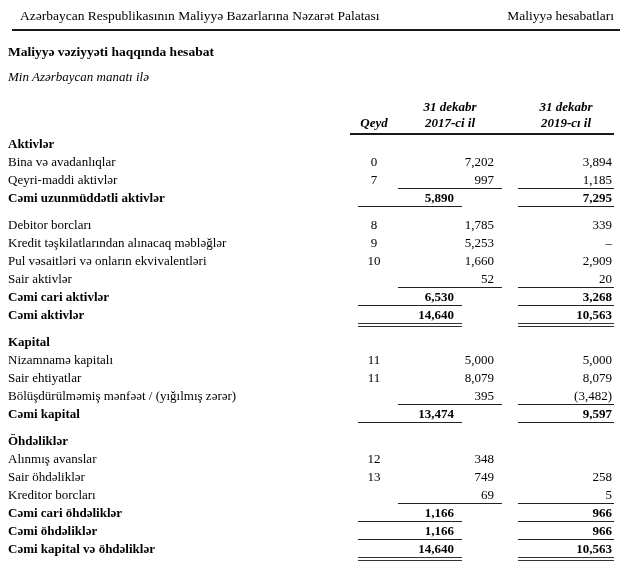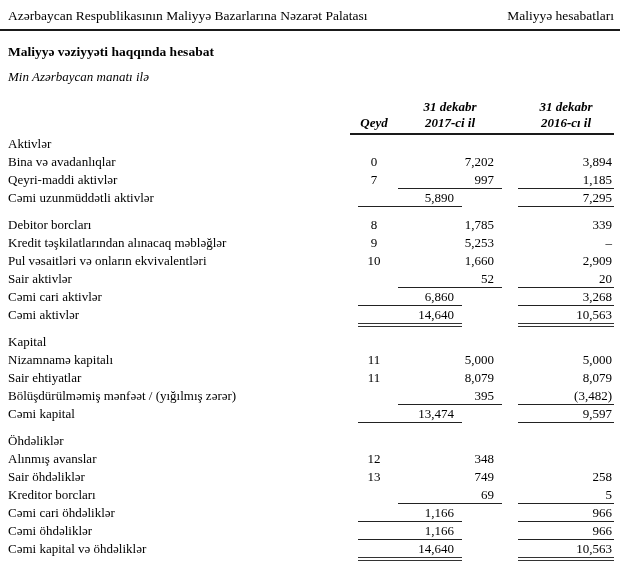--- a/index.html
+++ b/index.html
@@ -8,34 +8,35 @@
     background: #ffffff;
     color: #000;
     font-family: "Liberation Serif", "DejaVu Serif", serif;
     overflow: hidden;
   }
   .doc-header {
     display: flex; justify-content: space-between; align-items: flex-start;
     padding: 8px 6px 5px 8px;
     border-bottom: 2px solid #1a1a1a;
     font-size: 13.5px;
+    margin-left: 12px;
   }
   .report-title { font-weight: bold; font-size: 13.5px; margin: 13px 0 0 8px; }
   .unit-note   { font-style: italic; font-size: 13px; margin: 9px 0 0 8px; }
 
   .fin-table { margin: 14px 0 0 0; padding: 0 6px 0 8px; }
   .grid5 { display: grid; grid-template-columns: 1fr 48px 104px 16px 96px; }
 
   .cols-header { font-weight: bold; font-style: italic; font-size: 13px; }
   .cols-header .hc { display: flex; flex-direction: column; justify-content: flex-end;
                      text-align: center; line-height: 16px; padding-bottom: 2px; }
   .cols-header .hb { border-bottom: 2px solid #1a1a1a; }
 
   .row { height: 18px; line-height: 17px; font-size: 13px; align-items: stretch; }
-  .row.bold { font-weight: normal; gap: 20px; }
+  .row.bold { font-weight: bold; gap: 20px; }
   .lbl  { white-space: nowrap; overflow: hidden; }
   .qeyd { text-align: center; }
   .v    { text-align: right; }
   .v17  { padding-right: 8px; }
   .v16  { padding-right: 2px; }
   .u1   { border-bottom: 1.5px solid #222; }
   .u2   { border-bottom: 4px double #333; }
   .spacer { height: 9px; }
 </style>
 </head>
@@ -55,21 +56,21 @@
     <div class="hc hb">
       <span>Qeyd</span>
     </div>
     <div class="hc hb">
       <span>31 dekabr</span>
       <span>2017-ci il</span>
     </div>
     <div class="hc hb"></div>
     <div class="hc hb">
       <span>31 dekabr</span>
-      <span>2016-cı il</span>
+      <span>2019-cı il</span>
     </div>
   </div>
   <div>
       <div class="grid5 row bold">
         <div class="lbl">Aktivlər</div>
         <div class="qeyd"></div>
         <div class="v v17"></div>
         <div class="sp"></div>
         <div class="v v16"></div>
       </div>
@@ -119,21 +120,21 @@
       <div class="grid5 row">
         <div class="lbl">Sair aktivlər</div>
         <div class="qeyd"></div>
         <div class="v v17 u1">52</div>
         <div class="sp"></div>
         <div class="v v16 u1">20</div>
       </div>
       <div class="grid5 row bold">
         <div class="lbl">Cəmi cari aktivlər</div>
         <div class="qeyd"></div>
-        <div class="v v17 u1">6,860</div>
+        <div class="v v17 u1">6,530</div>
         <div class="sp"></div>
         <div class="v v16 u1">3,268</div>
       </div>
       <div class="grid5 row bold">
         <div class="lbl">Cəmi aktivlər</div>
         <div class="qeyd"></div>
         <div class="v v17 u2">14,640</div>
         <div class="sp"></div>
         <div class="v v16 u2">10,563</div>
       </div>

